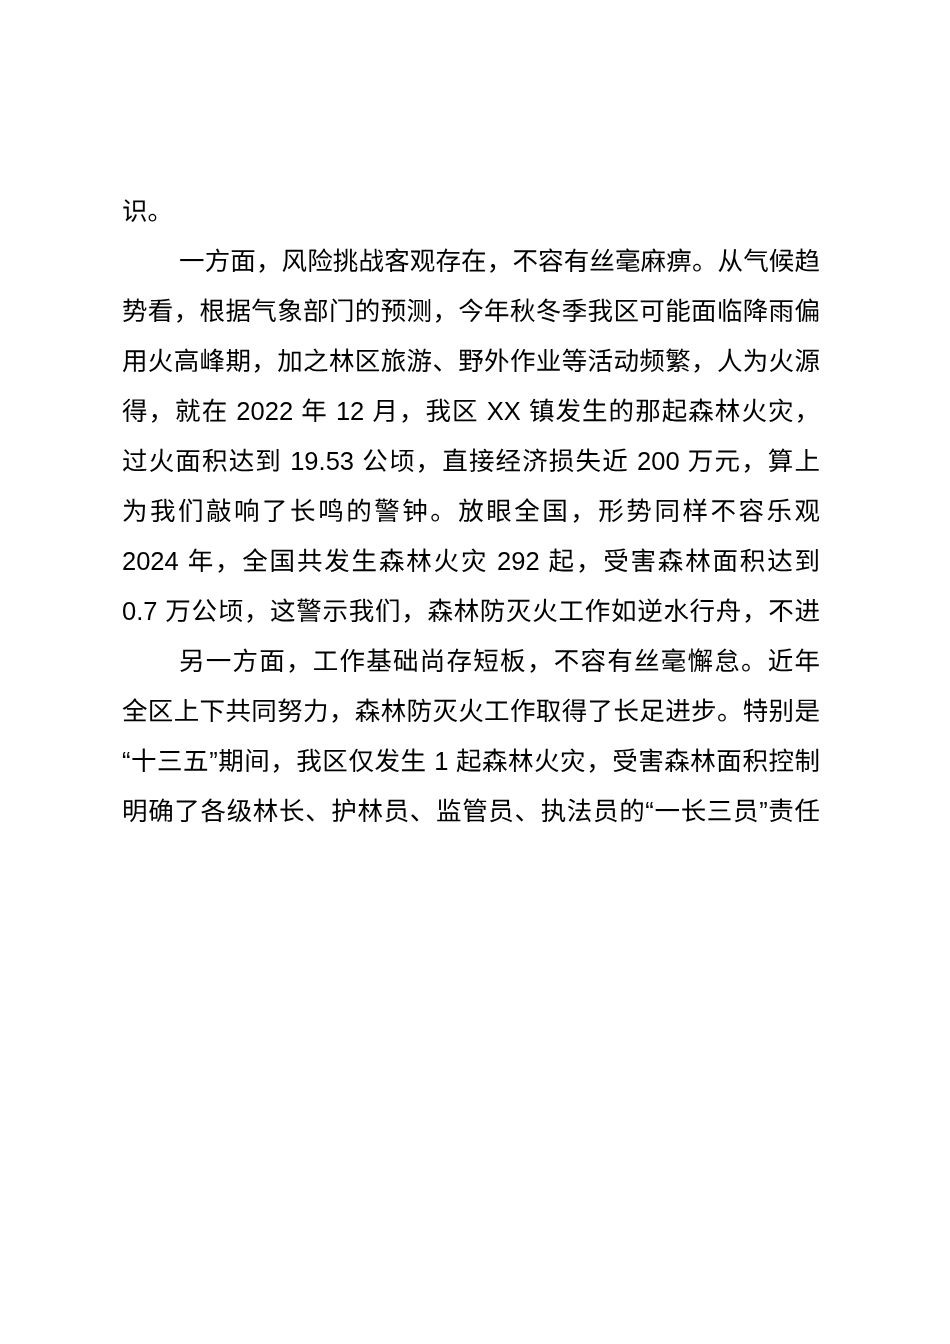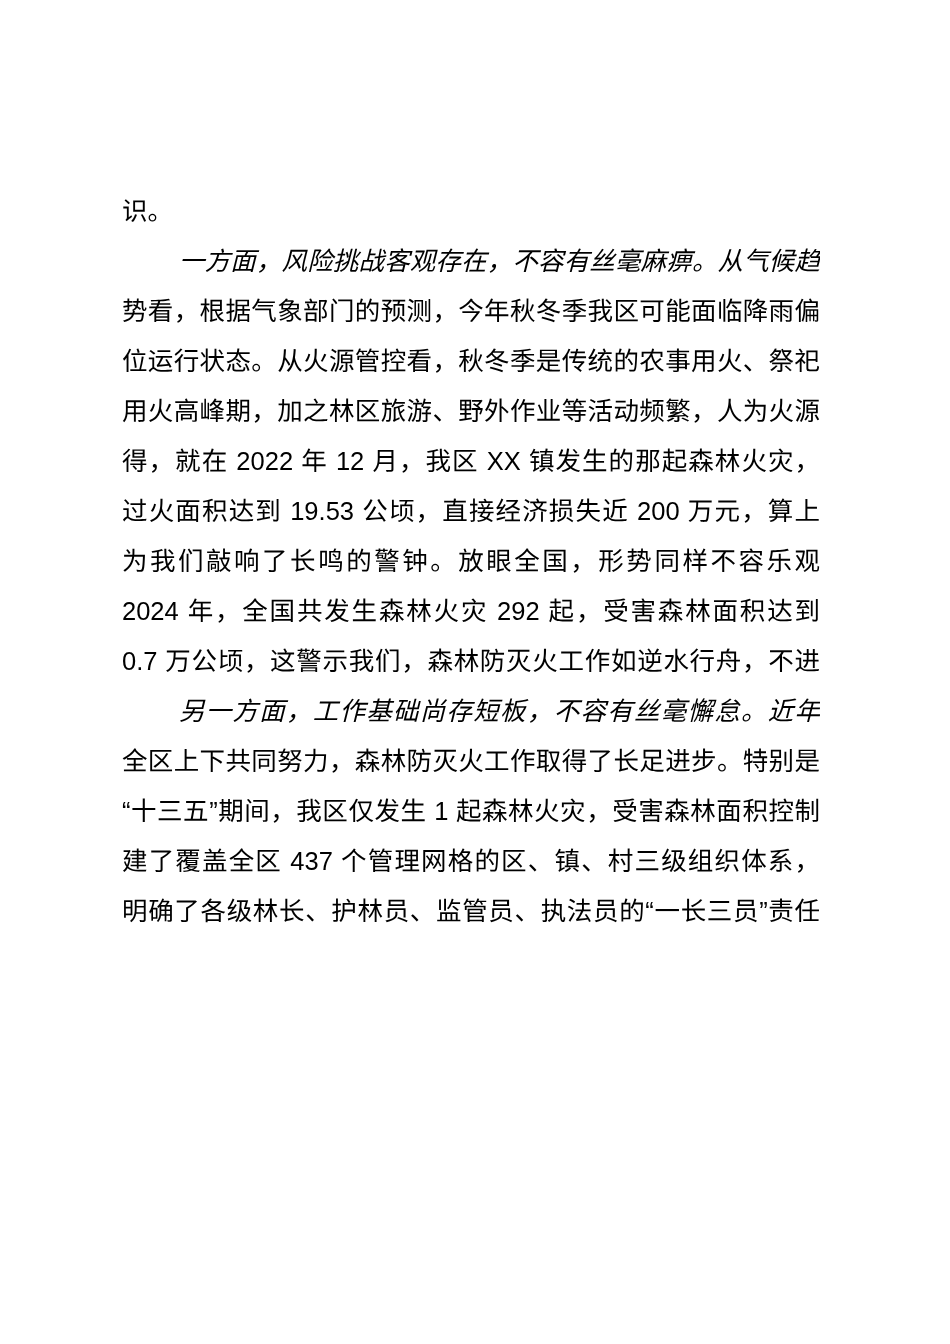--- a/index.html
+++ b/index.html
@@ -28,40 +28,37 @@
     line-height: 50px;
     font-size: 25.5px;
     color: #000000;
     text-align: justify;
     text-align-last: justify;
     overflow: hidden;
     white-space: normal;
   }
   .line.indent {
     text-indent: 57px;
-    font-style: italic;
   }
   .line.para-end {
     text-align-last: left;
   }
 </style>
 </head>
 <body>
 
 <div class="page">
   <div class="text-block">
       <div class="line para-end">识。</div>
       <div class="line indent">一方面，风险挑战客观存在，不容有丝毫麻痹。从气候趋</div>
       <div class="line">势看，根据气象部门的预测，今年秋冬季我区可能面临降雨偏</div>
-      <div class="line">位运行状态。从火源管控看，秋冬季是传统的农事用火、祭祀</div>
       <div class="line">用火高峰期，加之林区旅游、野外作业等活动频繁，人为火源</div>
       <div class="line">得，就在 2022 年 12 月，我区 XX 镇发生的那起森林火灾，</div>
       <div class="line">过火面积达到 19.53 公顷，直接经济损失近 200 万元，算上</div>
       <div class="line">为我们敲响了长鸣的警钟。放眼全国，形势同样不容乐观</div>
       <div class="line">2024 年，全国共发生森林火灾 292 起，受害森林面积达到</div>
       <div class="line">0.7 万公顷，这警示我们，森林防灭火工作如逆水行舟，不进</div>
       <div class="line indent">另一方面，工作基础尚存短板，不容有丝毫懈怠。近年来，</div>
       <div class="line">全区上下共同努力，森林防灭火工作取得了长足进步。特别是</div>
       <div class="line">“十三五”期间，我区仅发生 1 起森林火灾，受害森林面积控制</div>
-      <div class="line">建了覆盖全区 437 个管理网格的区、镇、村三级组织体系，</div>
       <div class="line">明确了各级林长、护林员、监管员、执法员的“一长三员”责任</div>
     </div>
 </div>
 
 </body></html>

